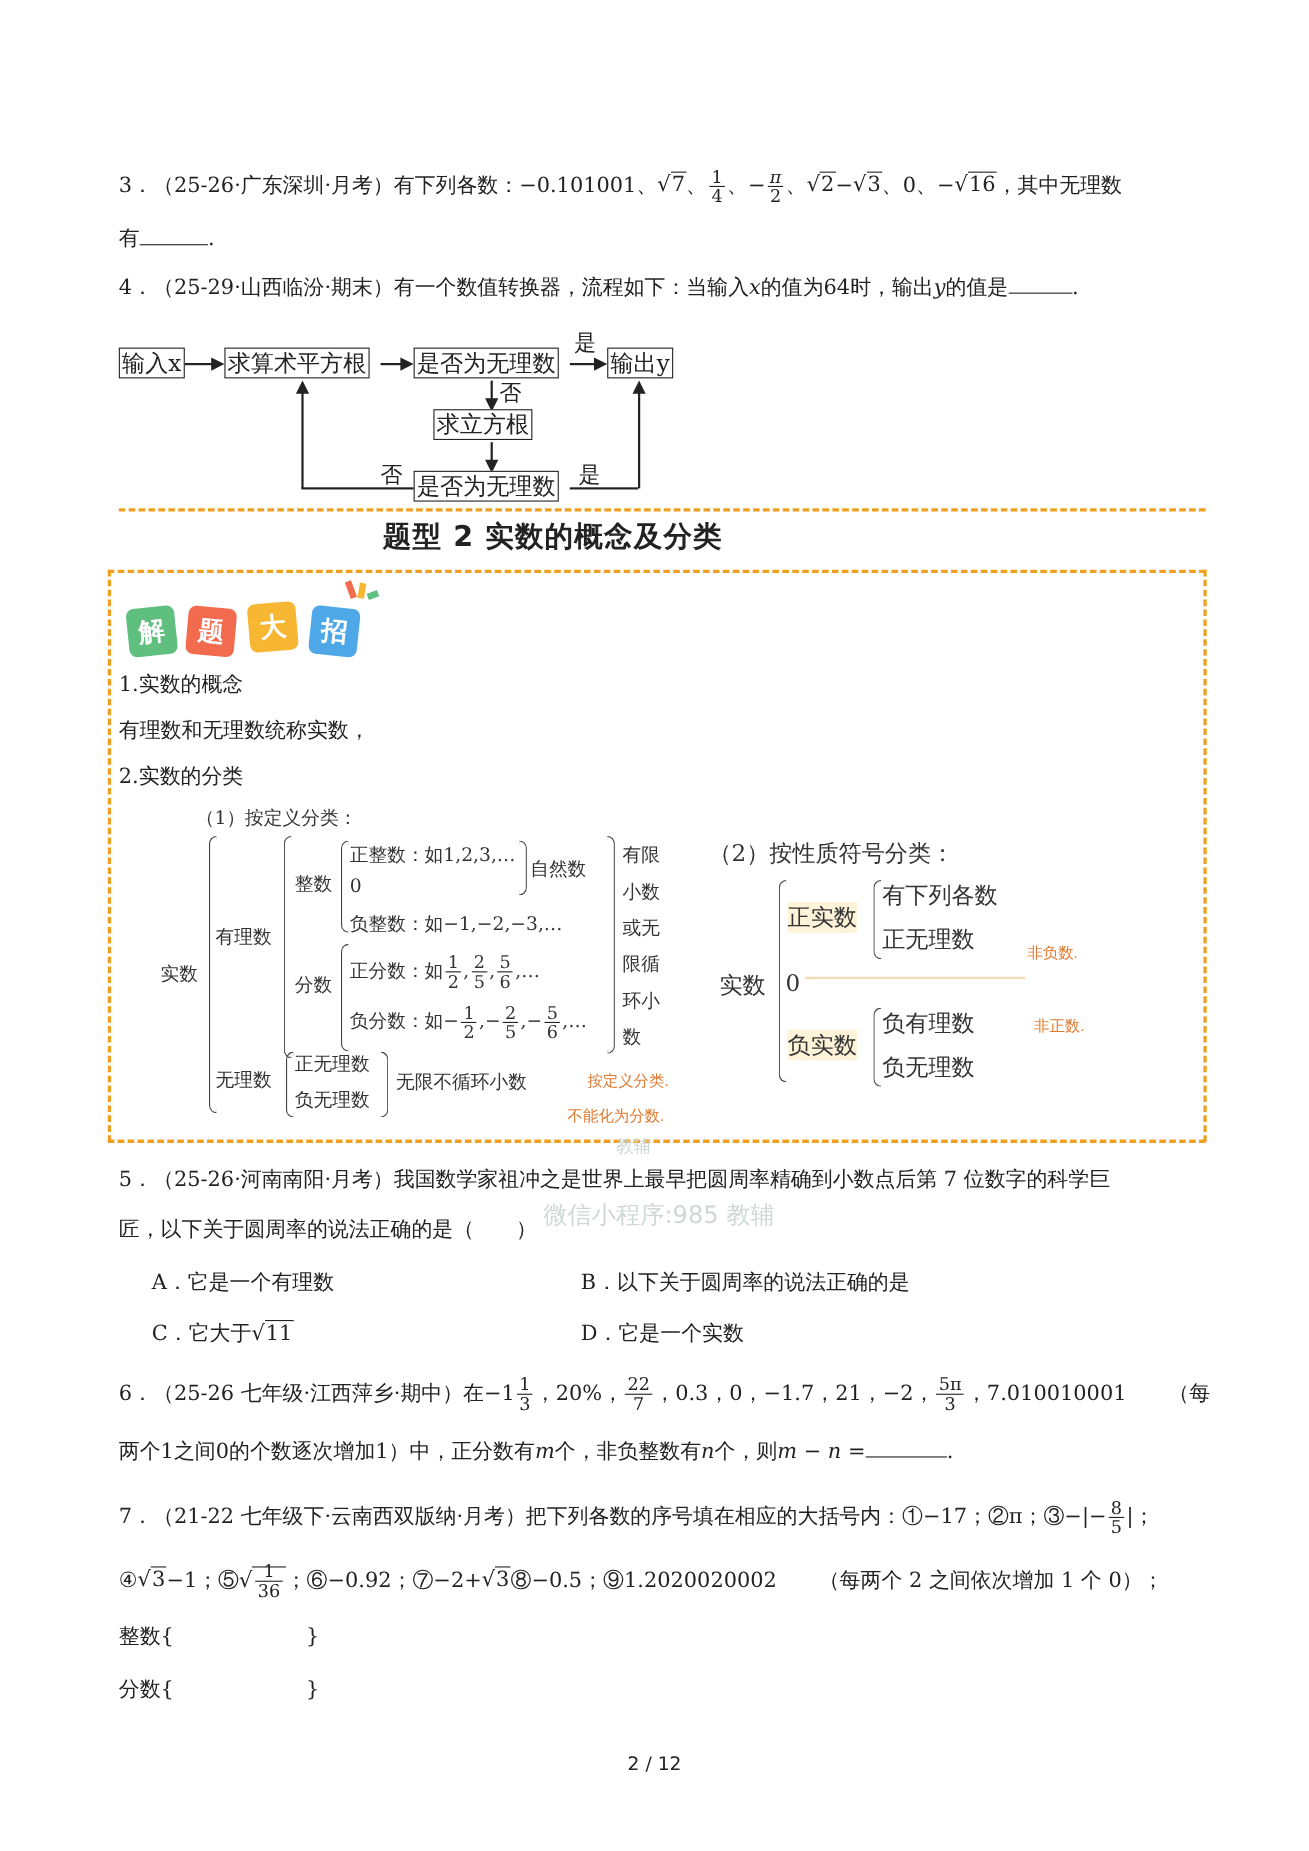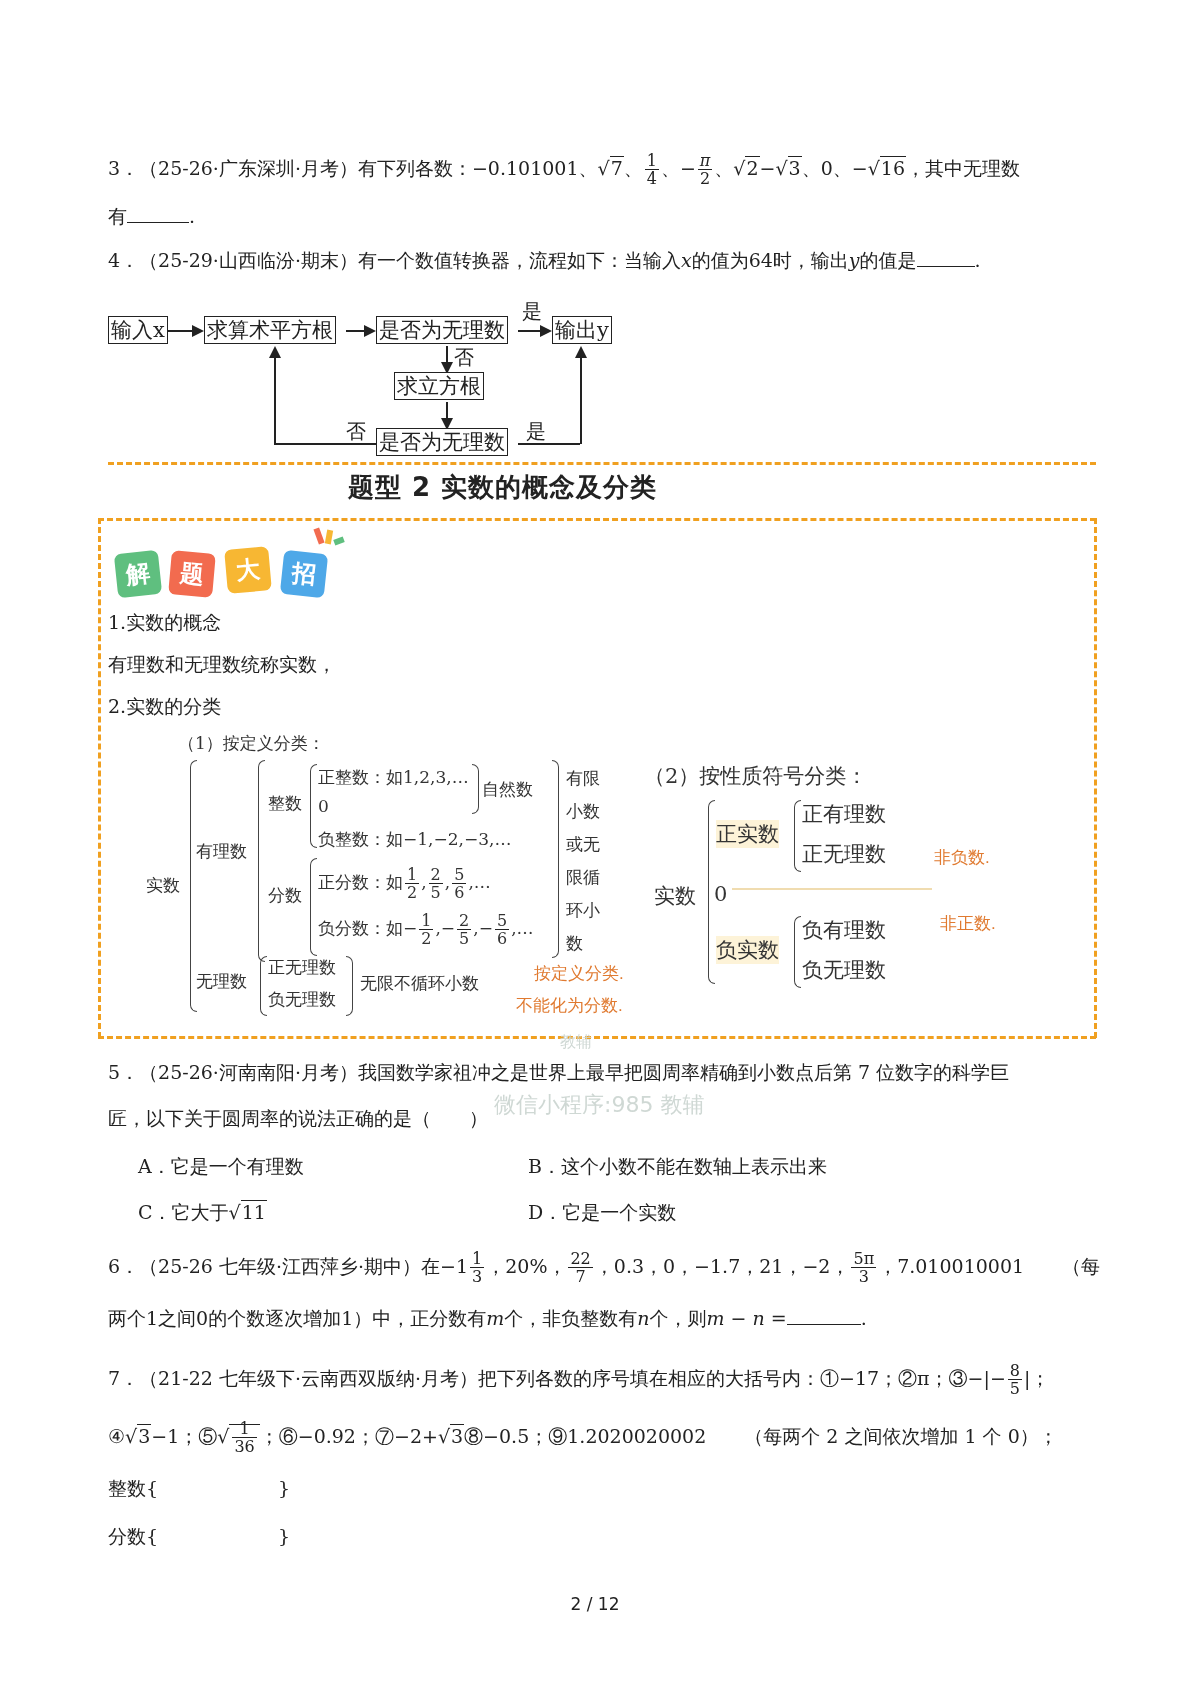--- a/index.html
+++ b/index.html
@@ -17,21 +17,21 @@
   .fc-label{position:absolute;font-size:20px;}
   .dash-h{position:absolute;height:0;border-top:3px dashed #f0a020;}
   .dash-v{position:absolute;width:0;border-left:3px dashed #f0a020;}
   .section-title{position:absolute;left:0;width:1005px;text-align:center;top:470px;
        font-family:"DejaVu Sans","Liberation Sans",sans-serif;font-weight:bold;font-size:26px;letter-spacing:1px;}
   .tag{position:absolute;width:44px;height:44px;border-radius:7px;color:#fff;font-weight:bold;
        font-family:"DejaVu Sans","Liberation Sans",sans-serif;font-size:24px;text-align:center;line-height:44px;}
   .tree{position:absolute;font-family:"DejaVu Serif","Liberation Serif",serif;font-size:17px;color:#333;white-space:nowrap;}
   .brace{position:absolute;border:1.5px solid #444;border-right:none;border-radius:8px 0 0 8px;width:6px;}
   .rbrace{position:absolute;border:1.5px solid #444;border-left:none;border-radius:0 8px 8px 0;width:6px;}
-  .note{position:absolute;font-size:17px;color:#e07a30;font-family:Liberation Sans, sans-serif;}
+  .note{position:absolute;font-size:14px;color:#e07a30;font-family:Liberation Sans, sans-serif;margin-top:12px;}
   .watermark{position:absolute;color:#cfd8d4;font-family:"DejaVu Sans","Liberation Sans",sans-serif;font-size:22px;}
   .footer{position:absolute;left:0;width:1190px;text-align:center;top:1594px;font-size:17px;font-family:"DejaVu Sans","Liberation Sans",sans-serif;}
   .flow-line{position:absolute;background:#222;}
   .arrow-r{position:absolute;width:0;height:0;border-top:6px solid transparent;border-bottom:6px solid transparent;border-left:12px solid #222;}
   .arrow-u{position:absolute;width:0;height:0;border-left:6px solid transparent;border-right:6px solid transparent;border-bottom:12px solid #222;}
   .arrow-d{position:absolute;width:0;height:0;border-left:6px solid transparent;border-right:6px solid transparent;border-top:12px solid #222;}
 </style>
 </head>
 <body>
 
@@ -142,41 +142,41 @@
   <div class="note" style="left:534px;top:962px;">按定义分类.</div>
   <div class="note" style="left:516px;top:994px;">不能化为分数.</div>
 </div>
 
 <div>
   <div class="tree" style="left:644px;top:762px;font-size:21px;">（2）按性质符号分类：</div>
   <div class="tree" style="left:654px;top:882px;font-size:21px;">实数</div>
   <div class="brace" style="left:708px;top:800px;height:182px;"></div>
   <div class="tree" style="left:716px;top:820px;font-size:21px;background:#fdf3d8;">正实数</div>
   <div class="brace" style="left:794px;top:800px;height:70px;"></div>
-  <div class="tree" style="left:802px;top:800px;font-size:21px;">正有理数</div>
+  <div class="tree" style="left:802px;top:800px;font-size:21px;">有下列各数</div>
   <div class="tree" style="left:802px;top:840px;font-size:21px;">正无理数</div>
   <div class="tree" style="left:714px;top:882px;font-size:21px;">0</div>
   <div class="abs" style="left:732px;top:888px;width:200px;height:2px;background:#f0dcb0;"></div>
   <div class="tree" style="left:716px;top:936px;font-size:21px;background:#fdf3d8;">负实数</div>
   <div class="brace" style="left:794px;top:916px;height:70px;"></div>
   <div class="tree" style="left:802px;top:916px;font-size:21px;">负有理数</div>
   <div class="tree" style="left:802px;top:956px;font-size:21px;">负无理数</div>
   <div class="note" style="left:934px;top:846px;">非负数.</div>
   <div class="note" style="left:940px;top:912px;">非正数.</div>
 </div>
 
 <div class="watermark" style="left:560px;top:1020px;font-size:16px;margin-top:12px;">教辅</div>
 <div class="watermark" style="left:494px;top:1090px;">微信小程序:985 教辅</div>
 
 <div class="line" style="left:108px;top:1060px;">
   <span>5．</span><span>（25-26·河南南阳·月考）</span><span>我国数学家祖冲之是世界上最早把圆周率精确到小数点后第 7 位数字的科学巨</span>
 </div>
 <div class="line" style="left:108px;top:1106px;">匠，以下关于圆周率的说法正确的是（　　）</div>
 <div class="line" style="left:138px;top:1154px;"><span>A．</span><span>它是一个有理数</span></div>
-<div class="line" style="left:528px;top:1154px;"><span>B．</span><span>这个小数不能在数轴上表示出来</span></div>
+<div class="line" style="left:528px;top:1154px;"><span>B．</span><span>以下关于圆周率的说法正确的是</span></div>
 <div class="line" style="left:138px;top:1200px;"><span>C．</span><span>它大于</span><span class="sqrt">√<span class="rad">11</span></span></div>
 <div class="line" style="left:528px;top:1200px;"><span>D．</span><span>它是一个实数</span></div>
 
 <div class="line" style="left:108px;top:1250px;">
   <span>6．</span><span>（25-26 七年级·江西萍乡·期中）</span><span>在</span>−1<span class="frac"><span class="num">1</span><span class="den">3</span></span>，<span>20%</span>，<span class="frac"><span class="num">22</span><span class="den">7</span></span>，<span>0.3</span>，<span>0</span>，<span>−1.7</span>，<span>21</span>，<span>−2</span>，<span class="frac"><span class="num">5π</span><span class="den">3</span></span>，<span>7.010010001</span>　　<span>（每</span>
 </div>
 <div class="line" style="left:108px;top:1306px;">
   <span>两个1之间0的个数逐次增加1）中，正分数有</span><i>m</i><span>个，非负整数有</span><i>n</i><span>个，则</span><i>m − n =</i><span class="blank" style="width:74px;"></span><span>.</span>
 </div>
 

